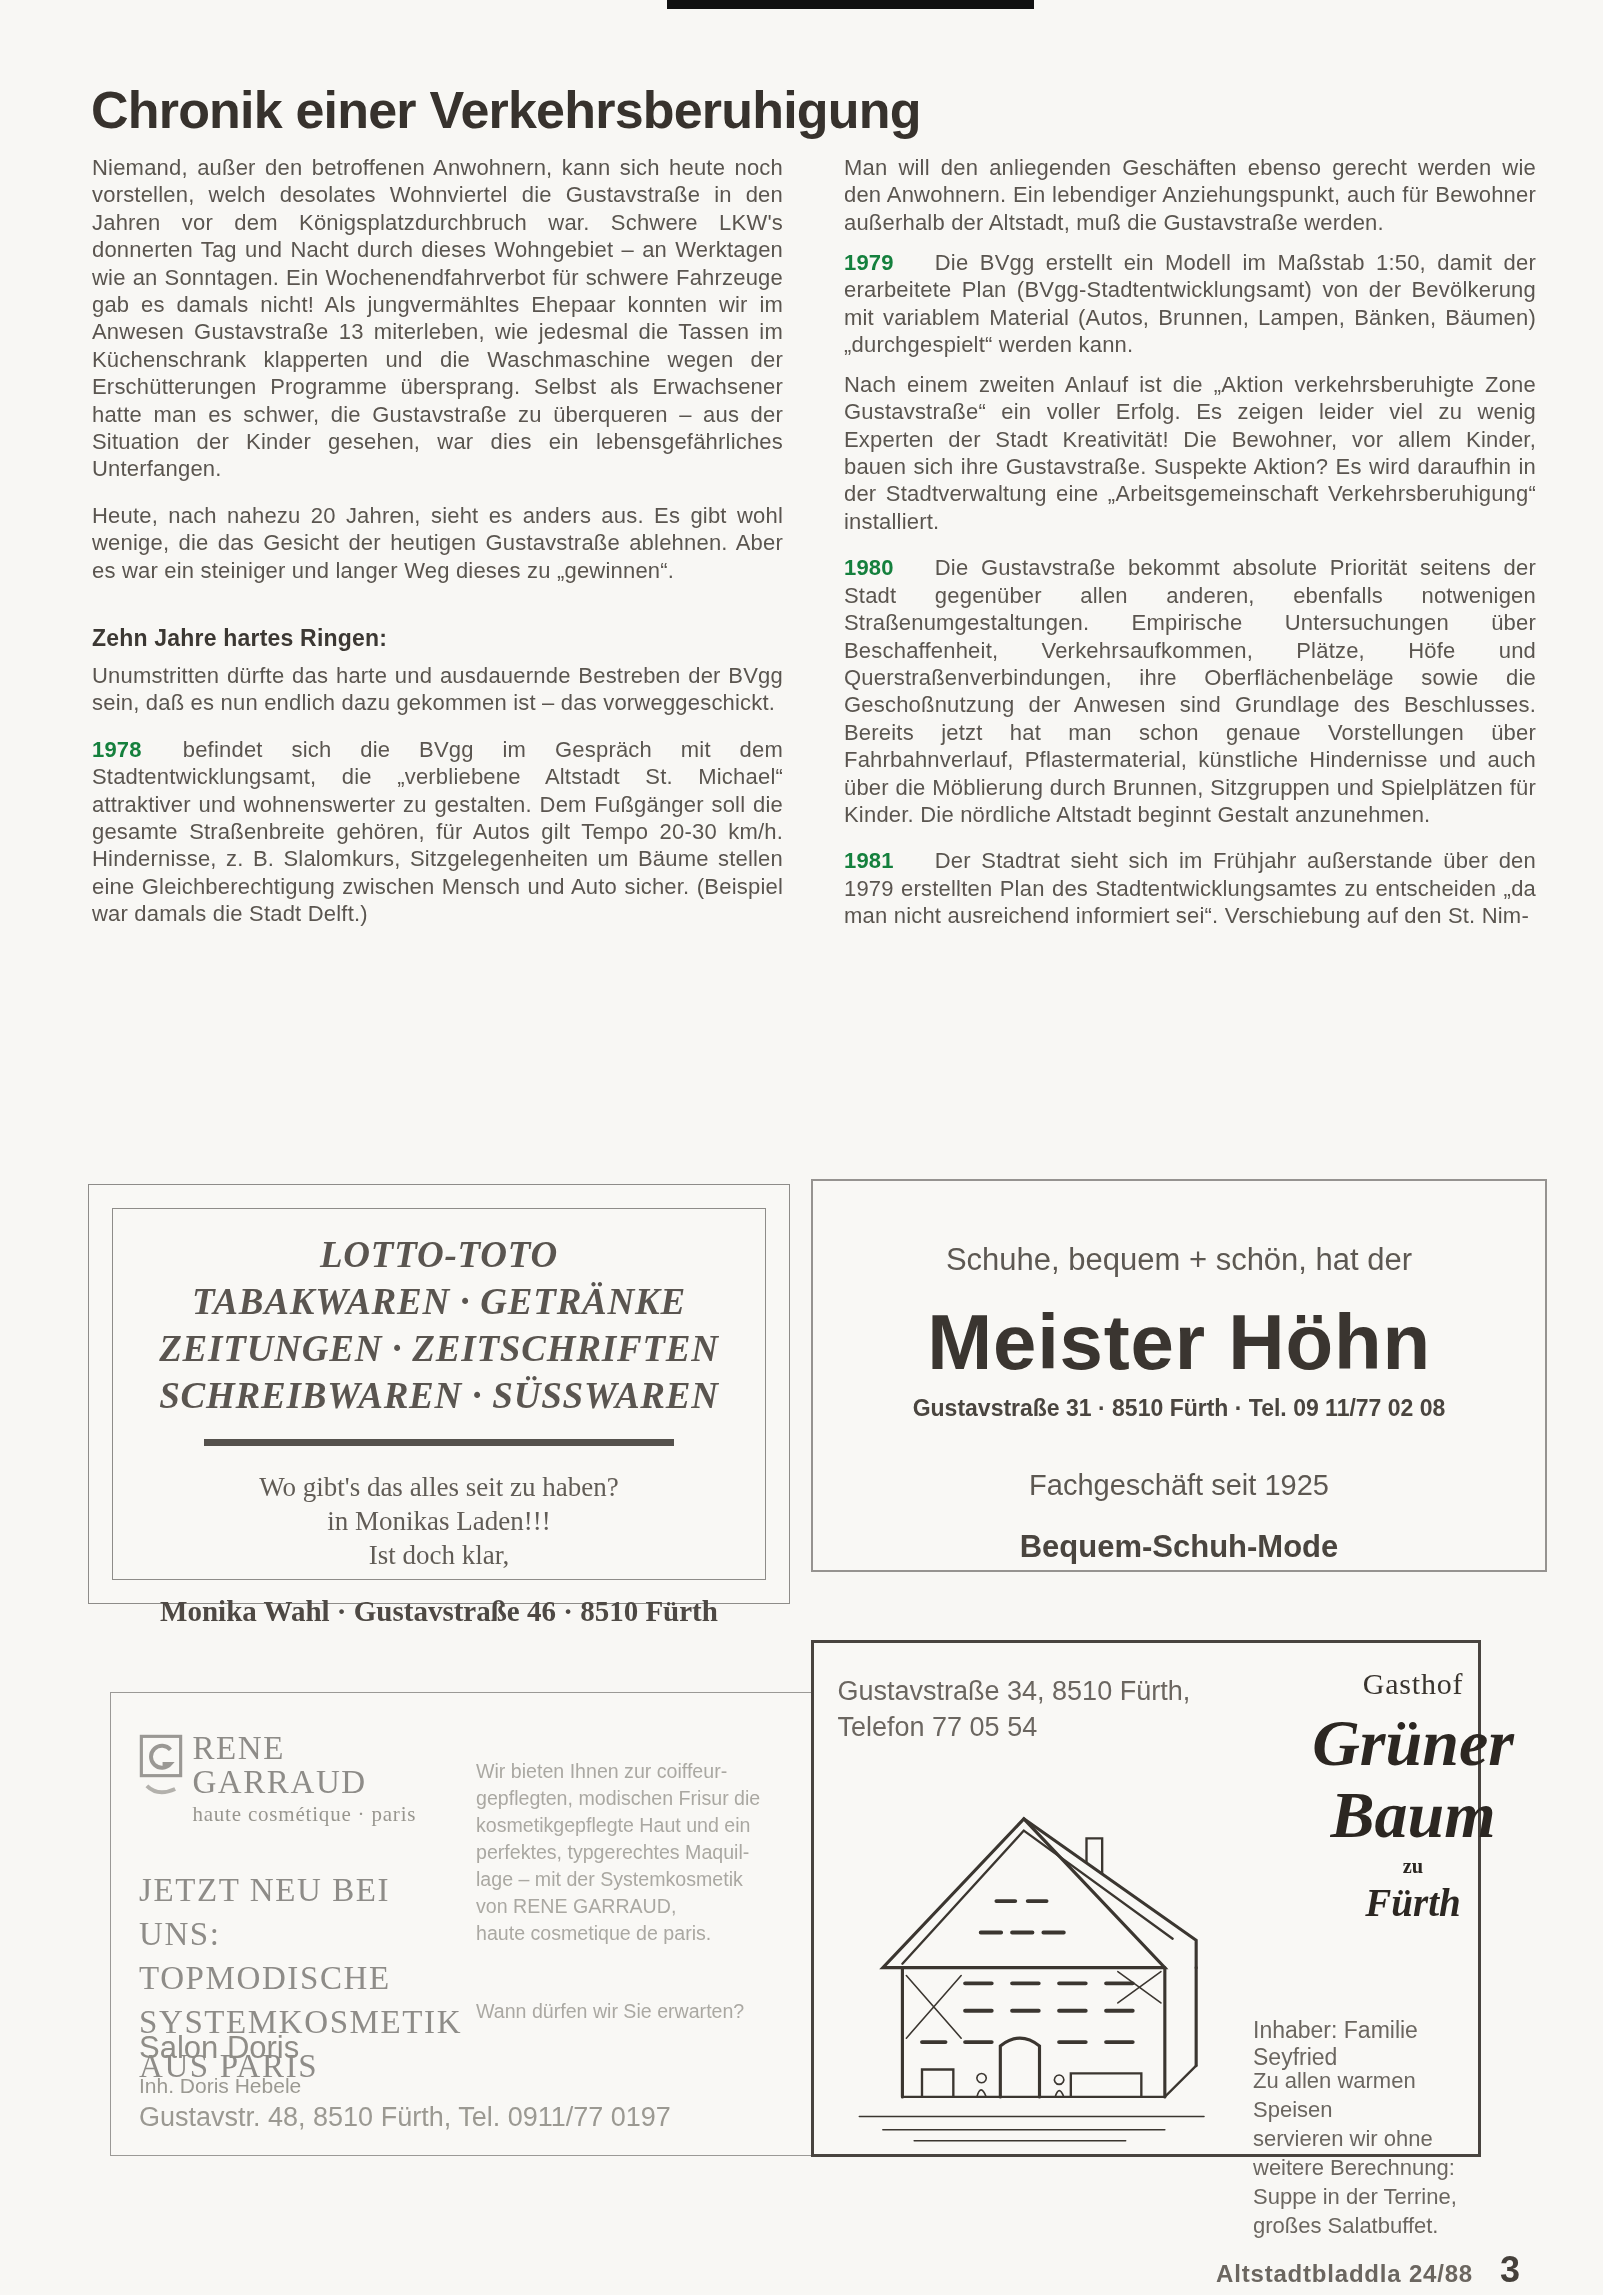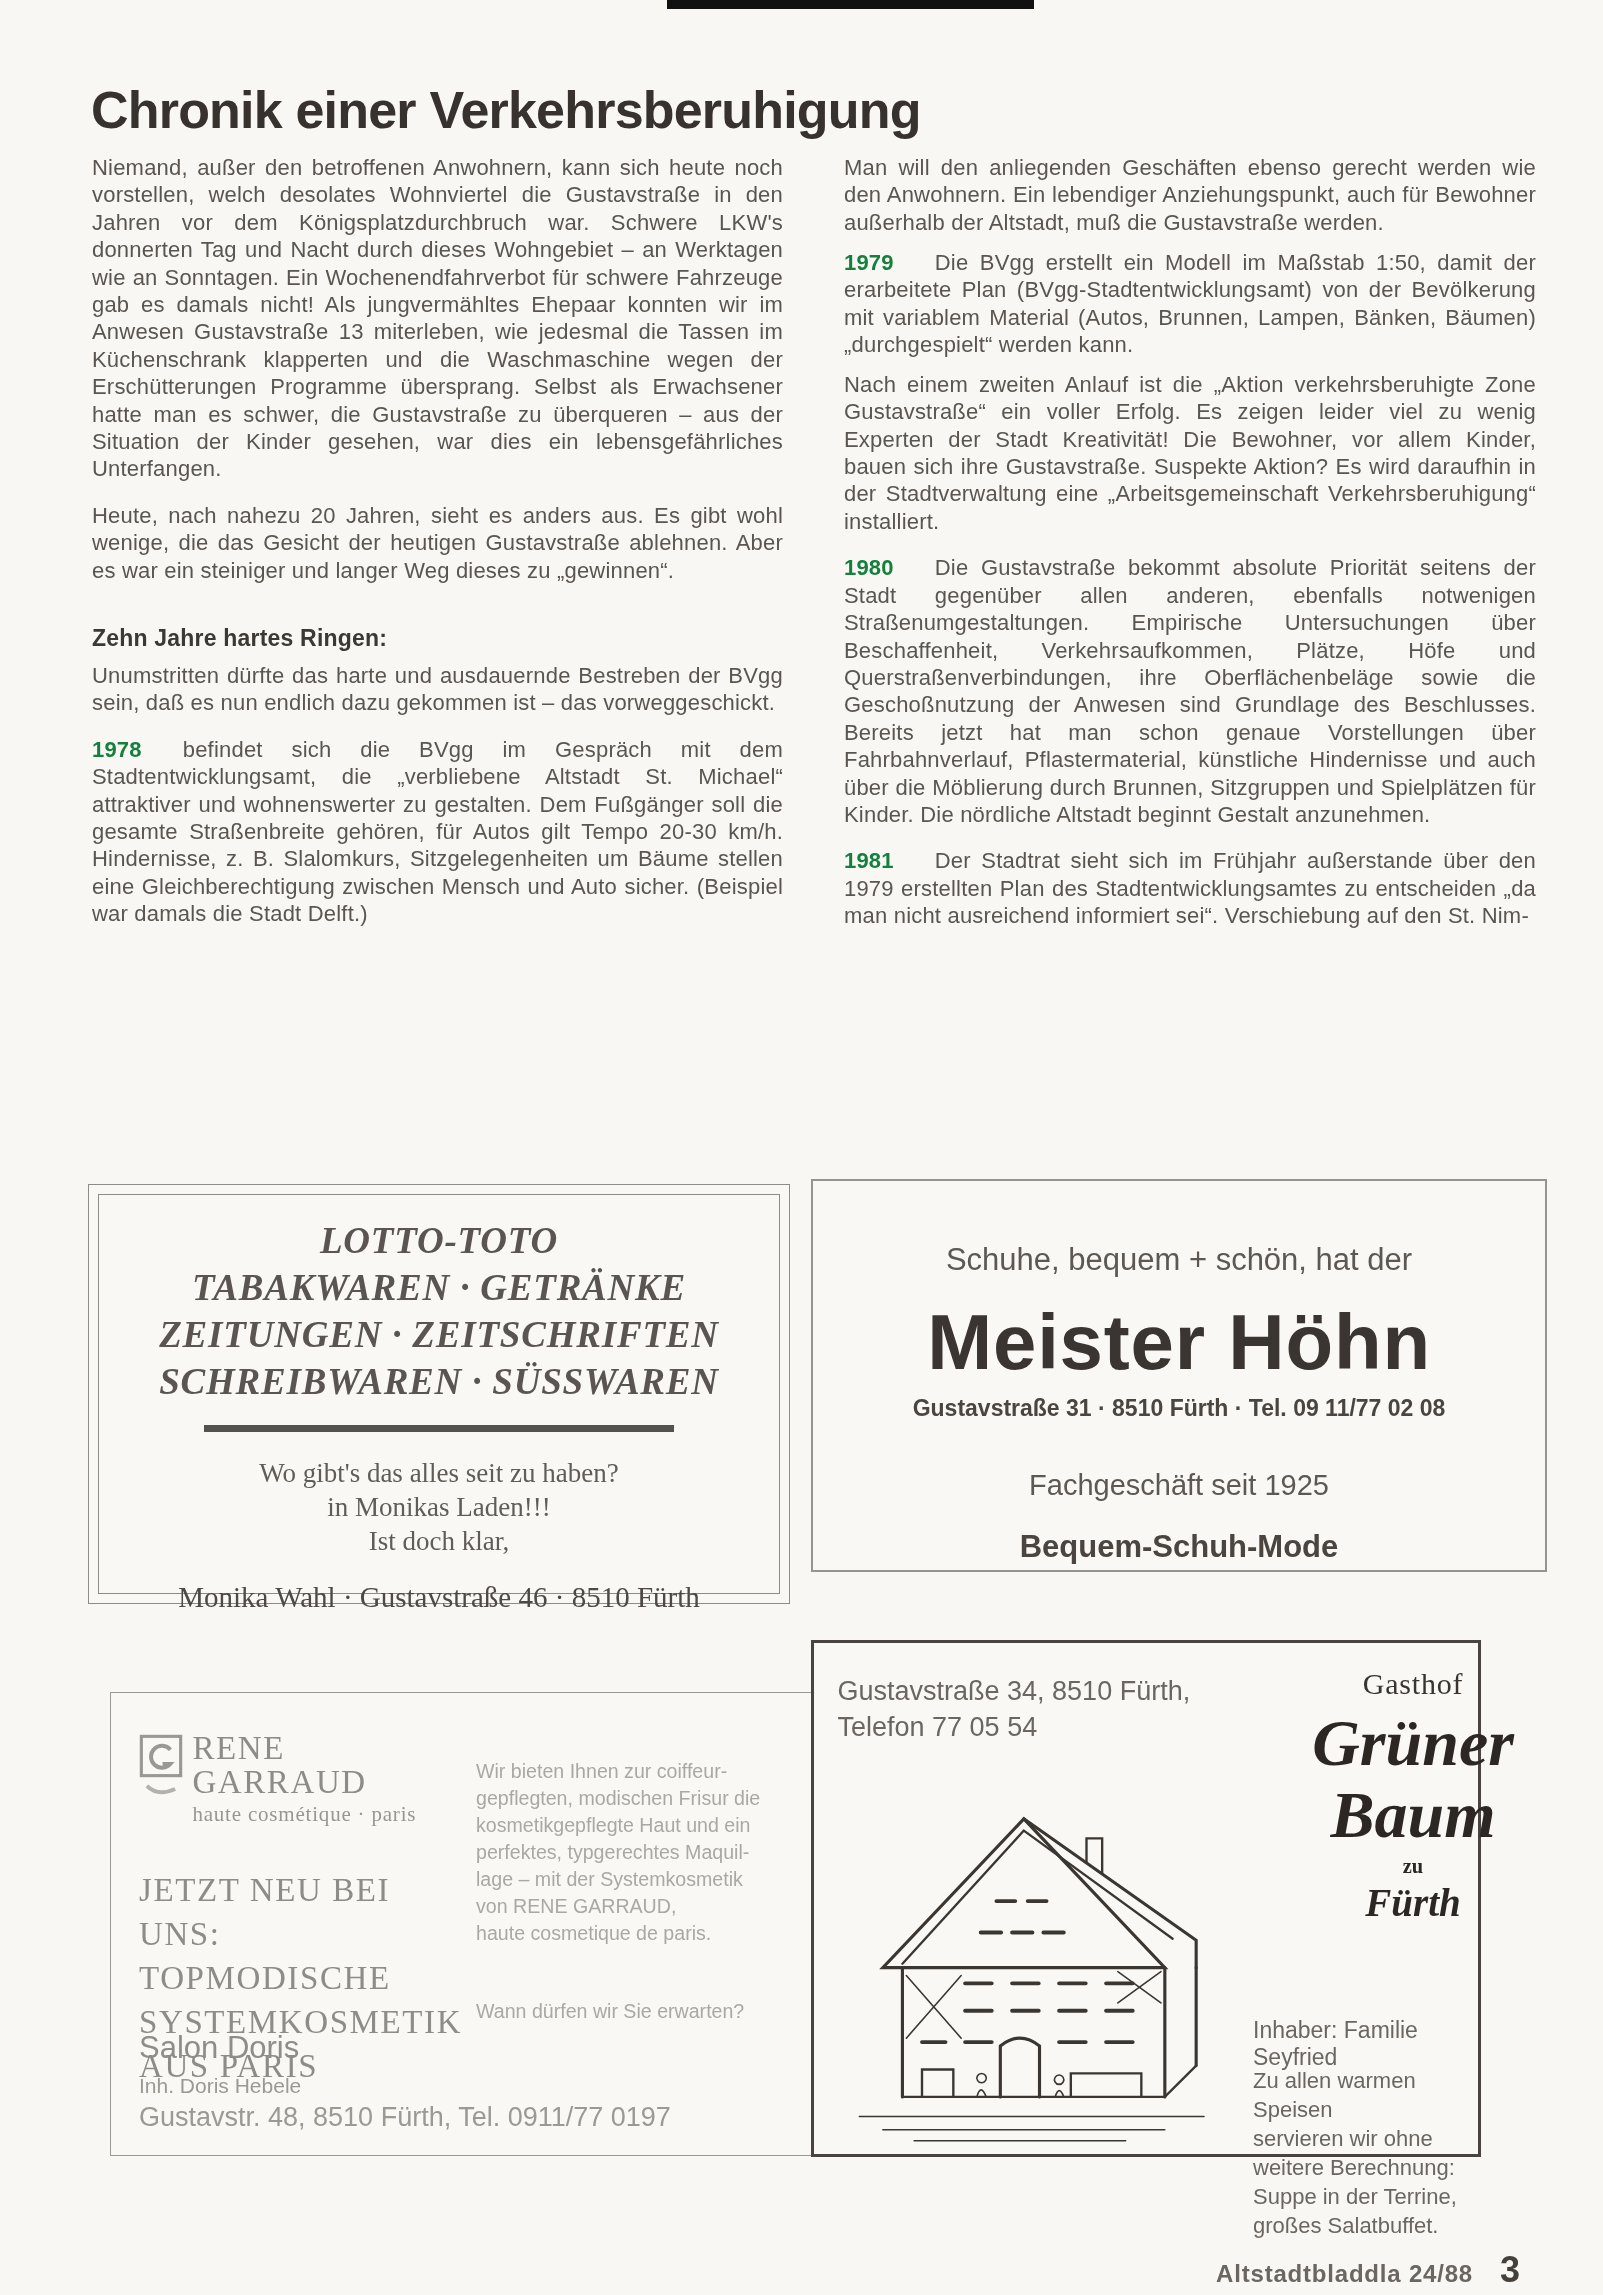--- a/index.html
+++ b/index.html
@@ -33,40 +33,40 @@
     font-weight:700;color:#3c3833;font-size:23px;margin-top:41px !important;
   }
   .after-heading{margin-top:9.4px !important;}
   .year{font-weight:700;color:#15803d;padding-right:41px;}
 
   .adbox{position:absolute;box-sizing:border-box;background:#f9f8f5;}
 
   
   .ad-lotto{
     left:88px;top:1184px;width:702px;height:420px;
-    border:1.6px solid #8e8c89;padding:9px;
+    border:1.6px solid #8e8c89;padding:23px;
   }
   .ad-lotto-inner{
     box-sizing:border-box;width:100%;height:100%;
     border:1.6px solid #8e8c89;
     text-align:center;
     font-family:"Liberation Serif", serif;
     color:#55504a;
     padding-top:22px;
   }
   .lotto-line{
     font-size:37px;font-weight:700;font-style:italic;
     line-height:47px;letter-spacing:0.8px;color:#5a5550;
   }
   .lotto-rule{
     width:470px;height:7px;background:#55514c;margin:20.4px auto 23.5px auto;
   }
   .lotto-q{font-size:27px;line-height:34px;color:#615c56;}
   .lotto-owner{
-    font-size:29px;font-weight:400;margin-top:23.5px;color:#4e4944;
+    font-size:29px;font-weight:700;margin-top:23.5px;color:#4e4944;
   }
 
   
   .ad-hoehn{
     left:811px;top:1179px;width:736px;height:393px;
     border:2.3px solid #969390;
     text-align:center;color:#57524c;
   }
   .hoehn-tagline{font-size:31px;margin-top:61px;color:#5d5852;}
   .hoehn-name{

